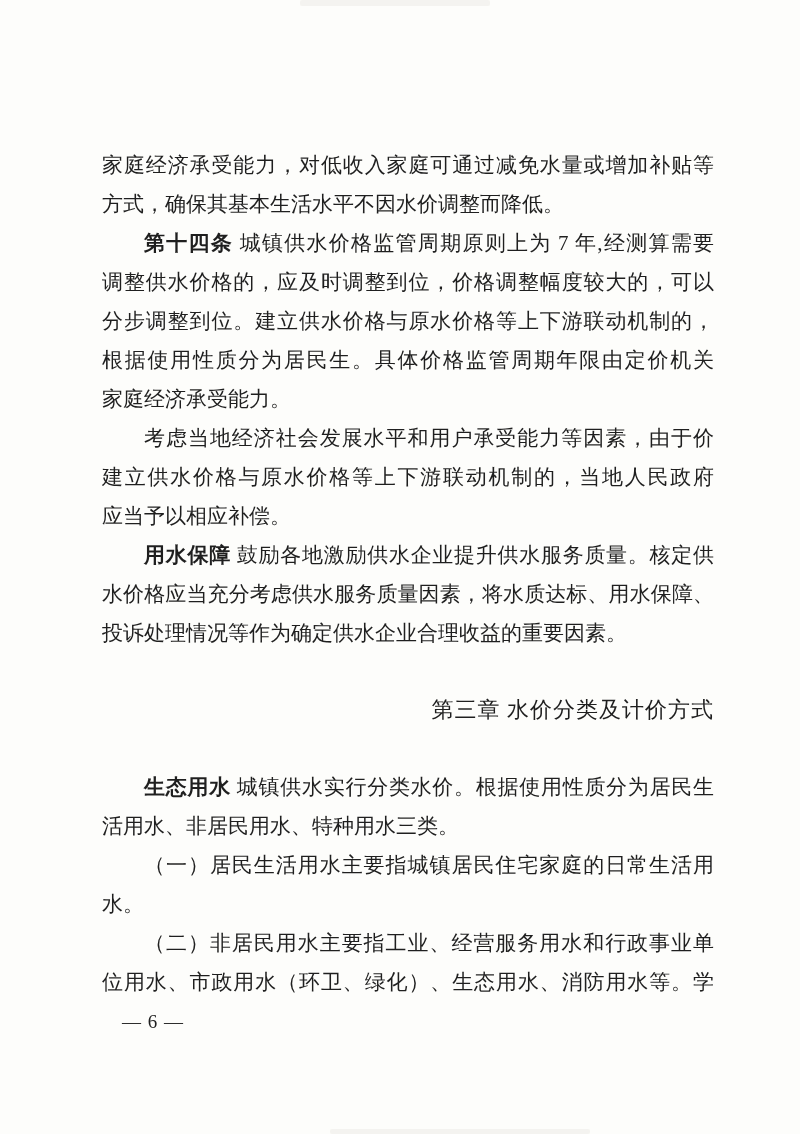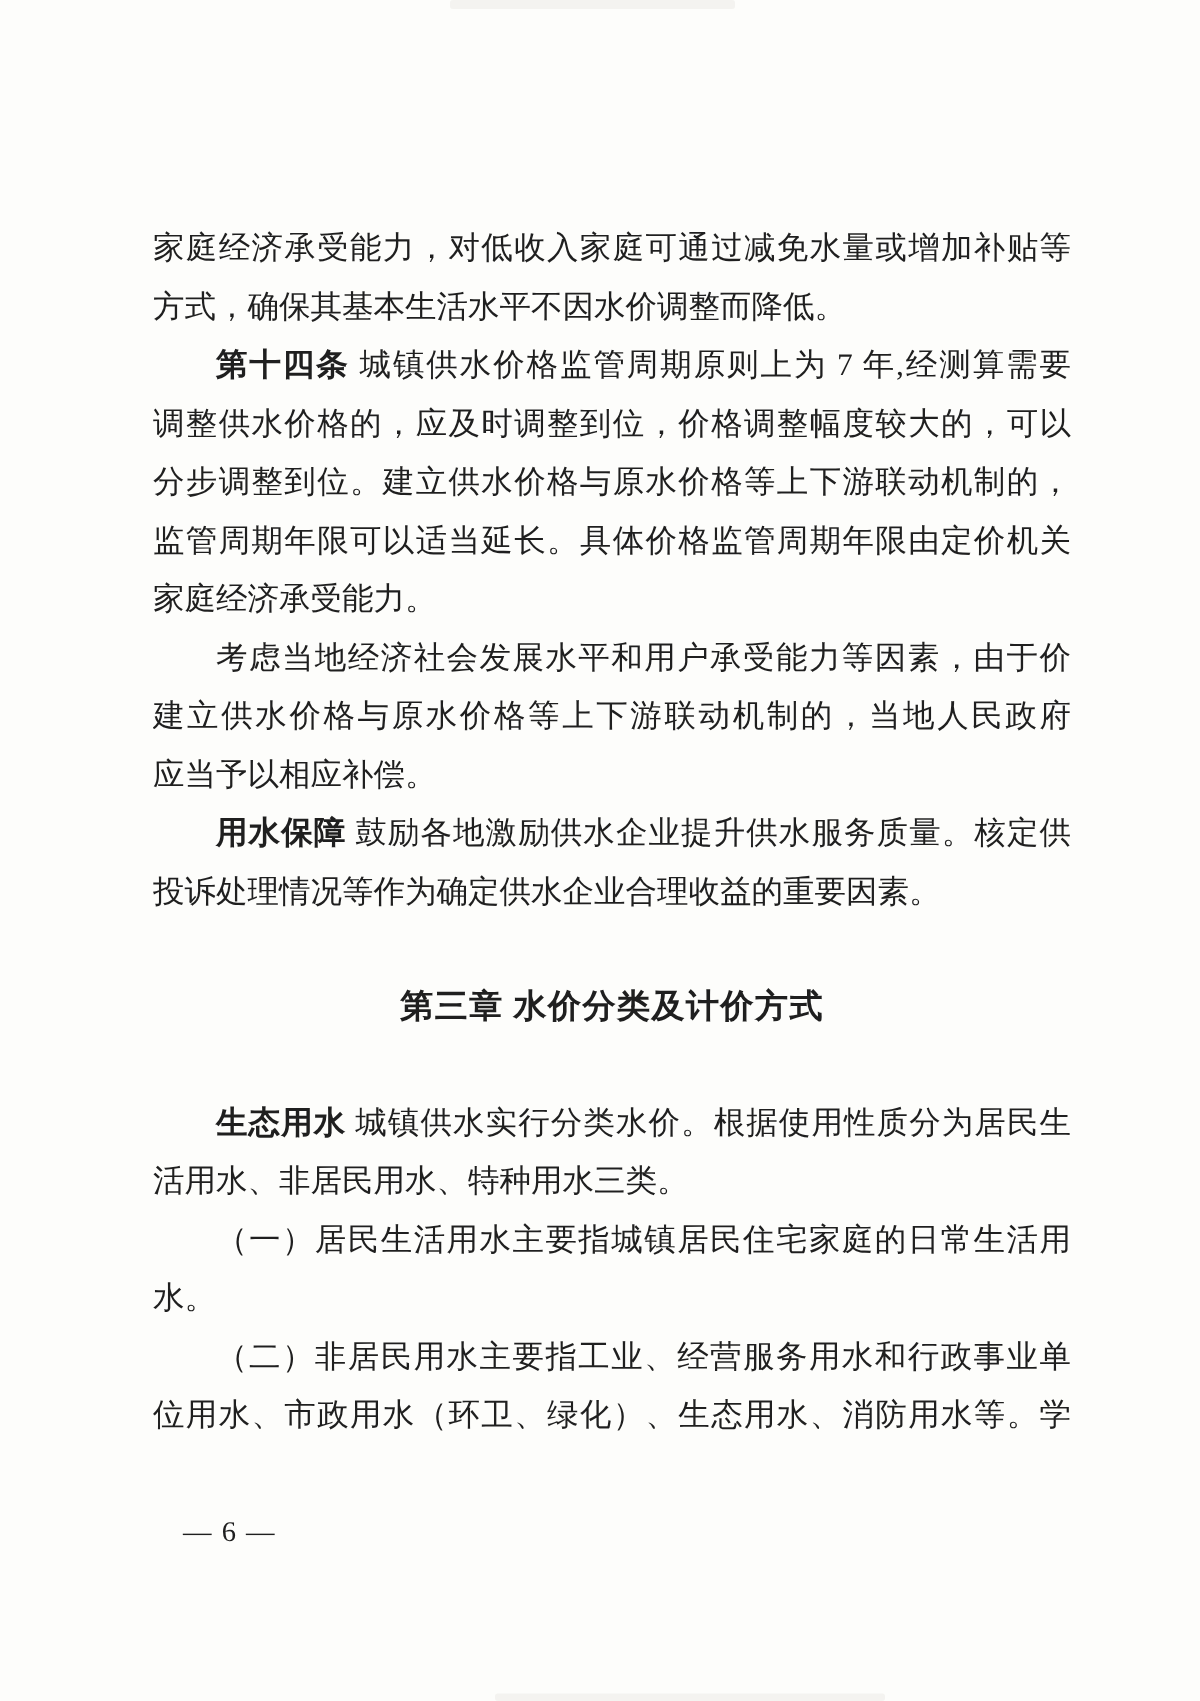--- a/index.html
+++ b/index.html
@@ -29,24 +29,24 @@
   }
   .line.full{
     text-align:justify;
     text-align-last:justify;
   }
   .line.indent{ text-indent:2em; }
   .b{ font-weight:700; }
   .heading{
     margin:37px 0 39px 0;
     font-size:22px;
-    font-weight:700;
+    font-weight:400;
     line-height:39px;
     height:39px;
-    text-align:center;
+    text-align:right;
     letter-spacing:1px;
   }
   .footer{
     position:absolute;
     left:122px;top:1002px;
     font-size:19px;
     line-height:39px;
     letter-spacing:1px;
   }
 </style>
@@ -56,26 +56,27 @@
 <div class="page">
   <div class="artifact top"></div>
 
   <div class="content">
 
     <div class="line full"><span>家庭经济承受能力，对低收入家庭可通过减免水量或增加补贴等</span></div>
     <div class="line"><span>方式，确保其基本生活水平不因水价调整而降低。</span></div>
     <div class="line full indent"><span class="b">第十四条</span><span> 城镇供水价格监管周期原则上为 7 年,经测算需要</span></div>
     <div class="line full"><span>调整供水价格的，应及时调整到位，价格调整幅度较大的，可以</span></div>
     <div class="line full"><span>分步调整到位。建立供水价格与原水价格等上下游联动机制的，</span></div>
-    <div class="line full"><span>监管周期年限可以适当延长。具体价格监管周期年限由定价机关</span></div>
+    <div class="line full"><span>根据使用性质分为居民生。具体价格监管周期年限由定价机关</span></div>
     <div class="line"><span>家庭经济承受能力。</span></div>
     <div class="line full indent"><span>考虑当地经济社会发展水平和用户承受能力等因素，由于价</span></div>
     <div class="line full"><span>建立供水价格与原水价格等上下游联动机制的，当地人民政府</span></div>
     <div class="line"><span>应当予以相应补偿。</span></div>
     <div class="line full indent"><span class="b">用水保障</span><span> 鼓励各地激励供水企业提升供水服务质量。核定供</span></div>
+    <div class="line full"><span>水价格应当充分考虑供水服务质量因素，将水质达标、用水保障、</span></div>
     <div class="line"><span>投诉处理情况等作为确定供水企业合理收益的重要因素。</span></div>
 
     <h2 class="heading">第三章  水价分类及计价方式</h2>
 
     <div class="line full indent"><span class="b">生态用水</span><span> 城镇供水实行分类水价。根据使用性质分为居民生</span></div>
     <div class="line"><span>活用水、非居民用水、特种用水三类。</span></div>
     <div class="line full indent"><span>（一）居民生活用水主要指城镇居民住宅家庭的日常生活用</span></div>
     <div class="line"><span>水。</span></div>
     <div class="line full indent"><span>（二）非居民用水主要指工业、经营服务用水和行政事业单</span></div>
     <div class="line full"><span>位用水、市政用水（环卫、绿化）、生态用水、消防用水等。学</span></div>

